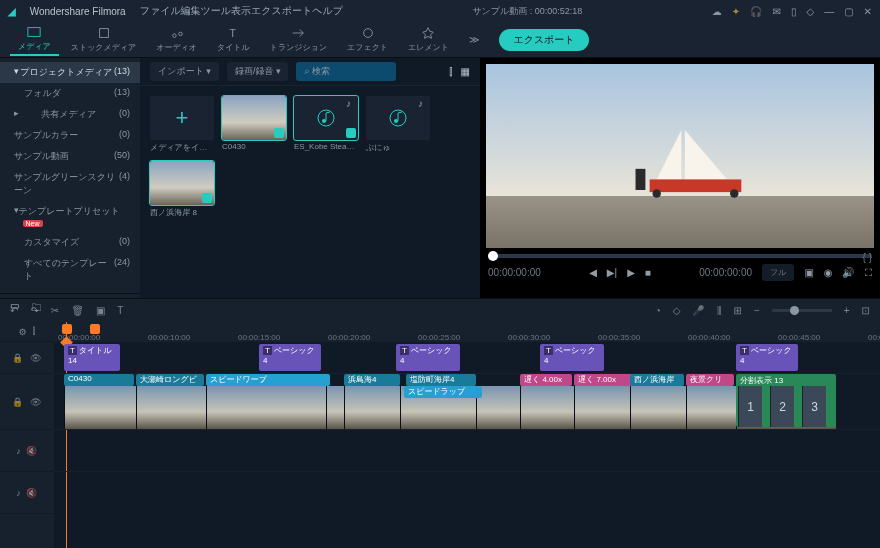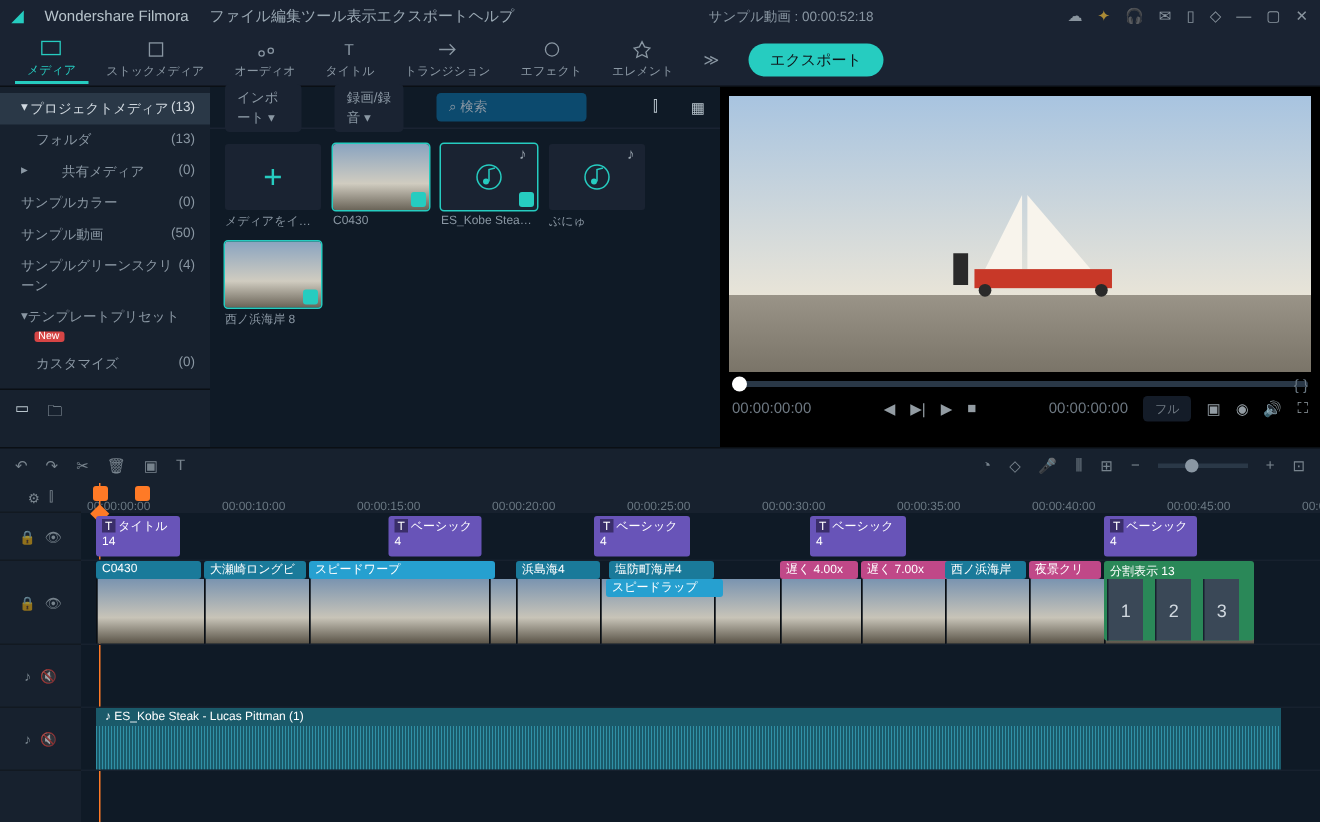--- a/index.html
+++ b/index.html
@@ -19,21 +19,21 @@
 .main { display:flex; height:240px; }
 .sidebar { width:140px; background:#17212e; padding:4px 0; }
 .sb-item { display:flex; justify-content:space-between; padding:4px 10px 4px 14px; font-size:9px; color:#8a97a3; cursor:pointer; }
 .sb-item.active { background:#2a3847; color:#d0d8df; }
 .sb-item.sub { padding-left:24px; }
 .sb-bullet::before { content:"▸ "; }
 .sb-bullet.open::before { content:"▾ "; }
 .badge { background:#d64545; color:#fff; font-size:7px; padding:0 3px; border-radius:2px; margin-left:4px; }
 .sbfoot { display:flex; gap:12px; padding:6px 10px; border-top:1px solid #0a0f14; margin-top:6px; }
 .media { flex:1; background:#0f1a26; display:flex; flex-direction:column; }
-.mediabar { height:28px; display:flex; align-items:center; gap:22px; padding:0 10px; border-bottom:1px solid #1a2332; }
+.mediabar { height:28px; display:flex; align-items:center; gap:8px; padding:0 10px; border-bottom:1px solid #1a2332; }
 .dropdown { background:#1a2332; padding:3px 8px; border-radius:3px; font-size:9px; color:#8a97a3; cursor:pointer; }
 .search { background:#0c4a6e; padding:3px 8px; border-radius:3px; font-size:9px; color:#8a97a3; flex:0 0 100px; }
 .mediagrid { flex:1; display:flex; flex-wrap:wrap; gap:8px; padding:10px; align-content:flex-start; overflow:hidden; }
 .thumb { width:64px; }
 .thumb .img { width:64px; height:44px; background:#1a2332; border-radius:2px; position:relative; display:flex; align-items:center; justify-content:center; }
 .thumb .img.sel { outline:1px solid #26ccc0; }
 .thumb .check { position:absolute; bottom:2px; right:2px; width:10px; height:10px; background:#26ccc0; border-radius:2px; }
 .thumb .type { position:absolute; top:2px; right:2px; width:10px; height:10px; opacity:.8; }
 .thumb .lbl { font-size:8px; color:#8a97a3; margin-top:2px; white-space:nowrap; overflow:hidden; text-overflow:ellipsis; }
 .plus { font-size:22px; color:#26ccc0; }
@@ -185,20 +185,24 @@
         <span>(4)</span>
       </div>
     <div class="sb-item sb-bullet open">
         <span><span>テンプレートプリセット</span><span class="badge">New</span></span>
         <span></span>
       </div>
     <div class="sb-item sub">
         <span>カスタマイズ</span>
         <span>(0)</span>
       </div>
+    <div class="sb-item sub">
+        <span>すべてのテンプレート</span>
+        <span>(24)</span>
+      </div>
     <div class="sbfoot">
       <span>▭</span>
       <span>🗀</span>
     </div>
   </div>
 
   <div class="media">
     <div class="mediabar">
       <span class="dropdown"><span>インポート</span> ▾</span>
       <span class="dropdown"><span>録画/録音</span> ▾</span>
@@ -378,20 +382,14 @@
         <div class="clip vidlbl pink" style="left: 466px; width: 52px; top: 0px;">遅く 4.00x</div>
         <div class="clip vidlbl pink" style="left: 520px; width: 76px; top: 0px;">遅く 7.00x</div>
         <div class="clip vidlbl " style="left: 576px; width: 54px; top: 0px;">西ノ浜海岸</div>
         <div class="clip vidlbl pink" style="left: 632px; width: 48px; top: 0px;">夜景クリップ</div>
         <div class="clip green" style="left: 682px; width: 100px; top: 0px;">分割表示 13</div>
         <div class="numbox" style="left: 684px;">1</div>
         <div class="numbox" style="left: 716px;">2</div>
         <div class="numbox" style="left: 748px;">3</div>
       </div>
     <div class="track audio"></div>
-    <div class="track audio">
-      <div class="clip audio" style="left:10px;width:790px">
-        <span style="font-size:8px;position:relative;top:0;left:2px">♪ <span>ES_Kobe Steak - Lucas Pittman (1)</span></span>
-        <div class="wave"></div>
-      </div>
-    </div>
   </div>
 </div>
 
 </body></html>

